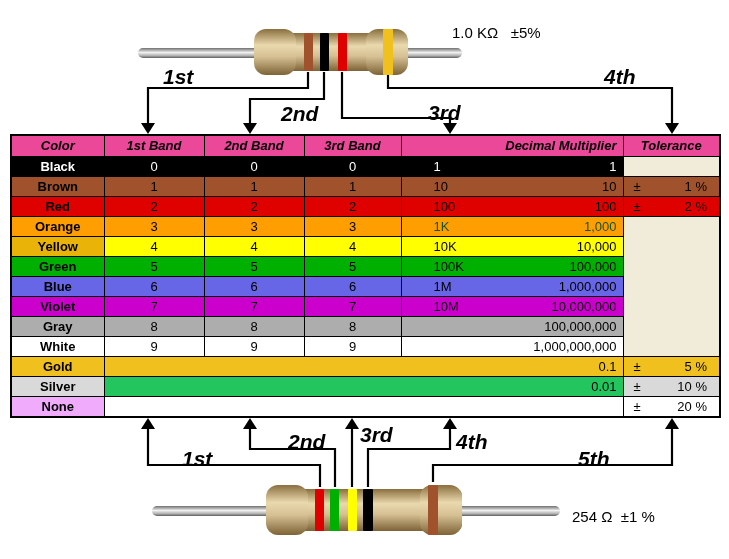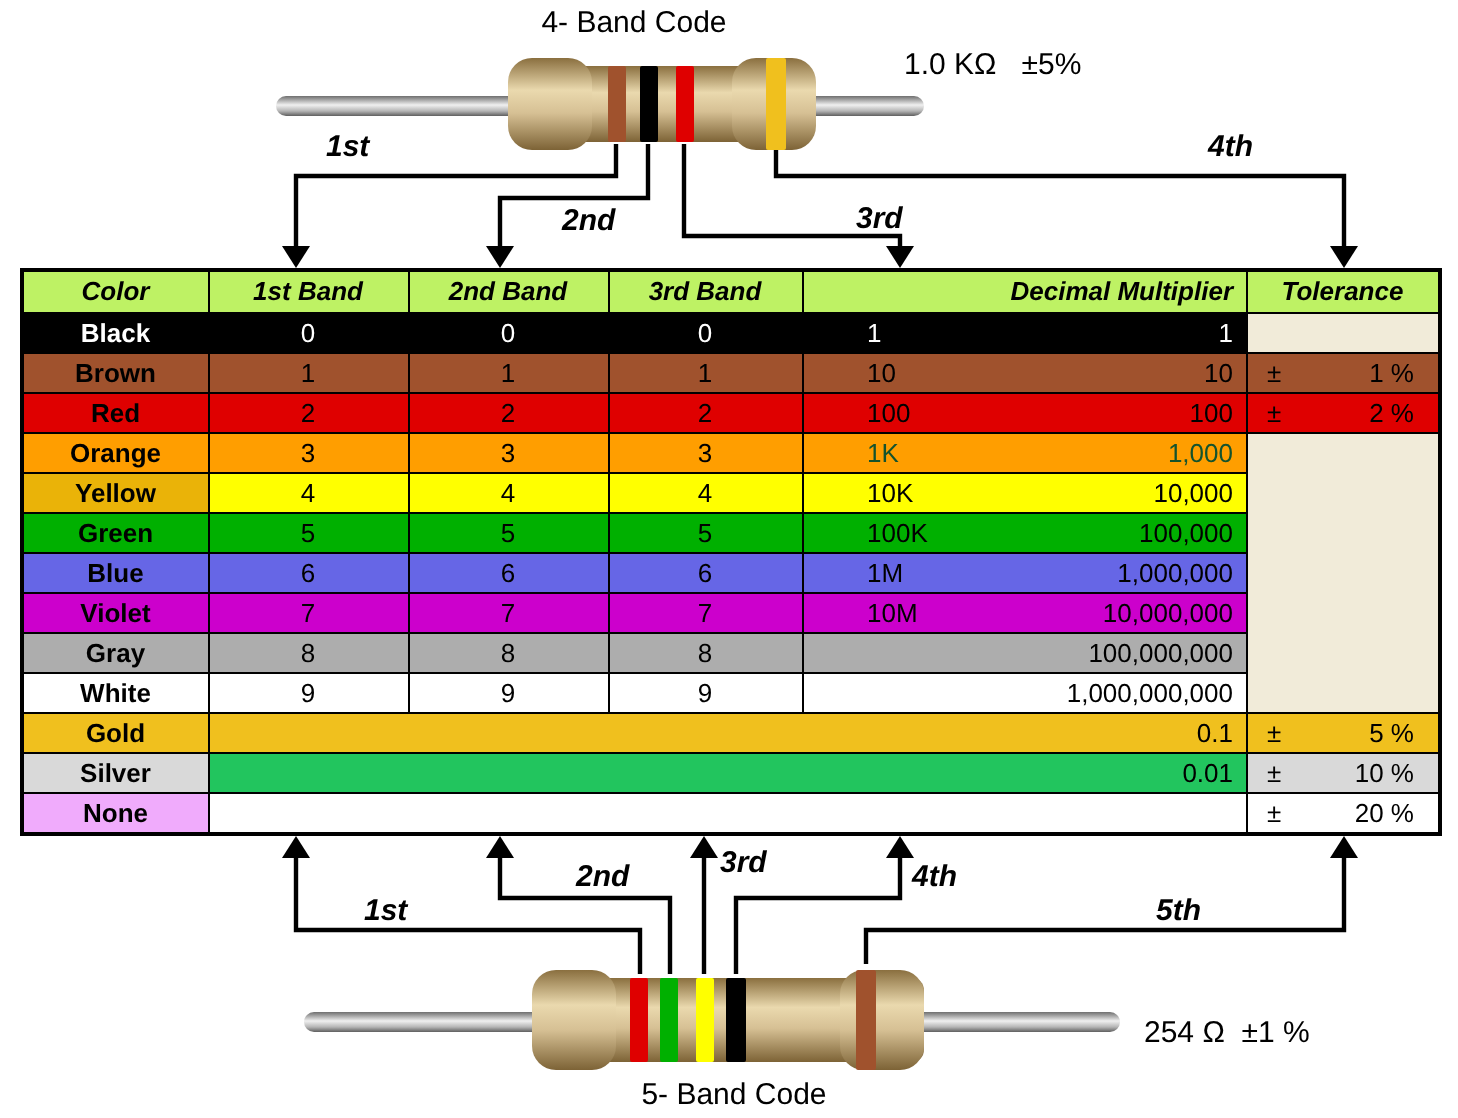--- a/index.html
+++ b/index.html
@@ -1,50 +1,49 @@
 <!DOCTYPE html>
 <html><head>
 <meta charset="utf-8">
 <style>
   html,body{margin:0;padding:0;background:#fff;}
   .page{position:relative;width:729px;height:559px;background:#ffffff;
         font-family:"Liberation Sans",sans-serif;color:#000;overflow:hidden;}
   .title{position:absolute;font-size:15px;text-align:center;width:170px;}
   .value-label{position:absolute;font-size:15px;white-space:pre;text-align:center;}
-  .band-label{position:absolute;font-style:italic;font-weight:bold;font-size:15px;}
+  .band-label{position:absolute;font-style:italic;font-weight:bold;font-size:21px;}
   svg.arrows{position:absolute;left:0;top:0;pointer-events:none;}
 
   
   .lead{position:absolute;height:10px;border-radius:5px;
         background:linear-gradient(to bottom,#6f6f6f,#f0f0f0 45%,#b5b5b5 75%,#5f5f5f);}
   .rbody{position:absolute;border-radius:6px;
         background:linear-gradient(to bottom,#8a6f3f,#ead9ae 35%,#d6c094 60%,#7d6336);}
   .rbulge{position:absolute;border-radius:12px;
         background:linear-gradient(to bottom,#8a6f3f,#ead9ae 35%,#d6c094 60%,#7d6336);}
   .band{position:absolute;border-radius:1px;}
 
   
   table.codes{position:absolute;left:10px;top:134px;border-collapse:collapse;
         table-layout:fixed;border:2px solid #000;background:#fff;}
   .codes th,.codes td{border:1px solid #000;padding:0;font-size:13px;
         white-space:nowrap;overflow:hidden;}
-  .codes th{height:20px;line-height:20px;background:#bef264;font-weight:bold;font-style:italic;text-align:center;margin-top:32px;}
+  .codes th{height:20px;line-height:20px;background:#ec4899;font-weight:bold;font-style:italic;text-align:center;margin-top:32px;}
   .codes th.h4{text-align:right;padding-right:6px;}
   .codes td{height:19px;line-height:19px;}
   .c-name{text-align:center;font-weight:bold;}
   .c-digit{text-align:center;}
   .mrow{display:flex;justify-content:space-between;padding:0 6px 0 32px;}
   .trow{display:flex;justify-content:space-between;padding:0 12px 0 10px;}
 </style>
 </head>
 <body>
 
 <div class="page">
 
-  <div class="title" style="left:232px;top:3px;">4- Band Code</div>
   <div class="value-label" style="left:452px;top:24px;">1.0 KΩ   ±5%</div>
 
   <div class="lead" style="left:138px;top:48px;width:324px;"></div>
   <div class="rbody" style="left:258px;top:33px;width:148px;height:38px;"></div>
   <div class="rbulge" style="left:254px;top:29px;width:42px;height:46px;"></div>
   <div class="rbulge" style="left:366px;top:29px;width:42px;height:46px;"></div>
   <div class="band" style="left: 304px; top: 33px; width: 9px; height: 38px; background: rgb(160, 82, 45);"></div>
   <div class="band" style="left: 320px; top: 33px; width: 9px; height: 38px; background: rgb(0, 0, 0);"></div>
   <div class="band" style="left: 338px; top: 33px; width: 9px; height: 38px; background: rgb(223, 0, 0);"></div>
   <div class="band" style="left: 383px; top: 29px; width: 10px; height: 46px; background: rgb(240, 192, 30);"></div>
@@ -291,15 +290,14 @@
   <div class="rbody" style="left:270px;top:489px;width:192px;height:42px;"></div>
   <div class="rbulge" style="left:266px;top:485px;width:42px;height:50px;"></div>
   <div class="rbulge" style="left:420px;top:485px;width:42px;height:50px;"></div>
   <div class="band" style="left: 315px; top: 489px; width: 9px; height: 42px; background: rgb(223, 0, 0);"></div>
   <div class="band" style="left: 330px; top: 489px; width: 9px; height: 42px; background: rgb(0, 176, 0);"></div>
   <div class="band" style="left: 348px; top: 489px; width: 9px; height: 42px; background: rgb(255, 255, 0);"></div>
   <div class="band" style="left: 363px; top: 489px; width: 10px; height: 42px; background: rgb(0, 0, 0);"></div>
   <div class="band" style="left: 428px; top: 485px; width: 10px; height: 50px; background: rgb(160, 82, 45);"></div>
 
   <div class="value-label" style="left:572px;top:508px;">254 Ω  ±1 %</div>
-  <div class="title" style="left:282px;top:539px;">5- Band Code</div>
 
 </div>
 
 </body></html>

